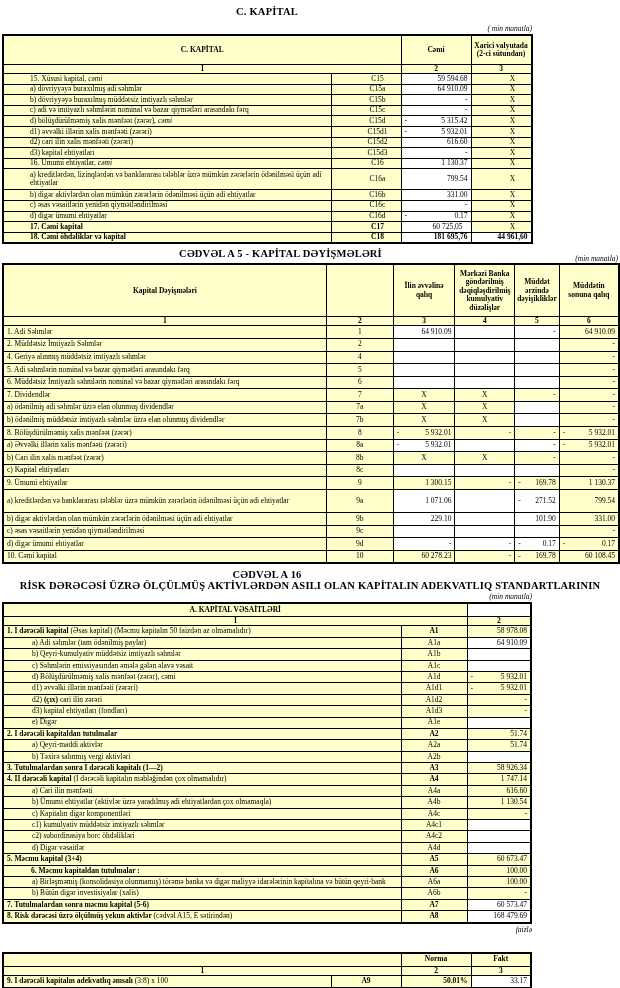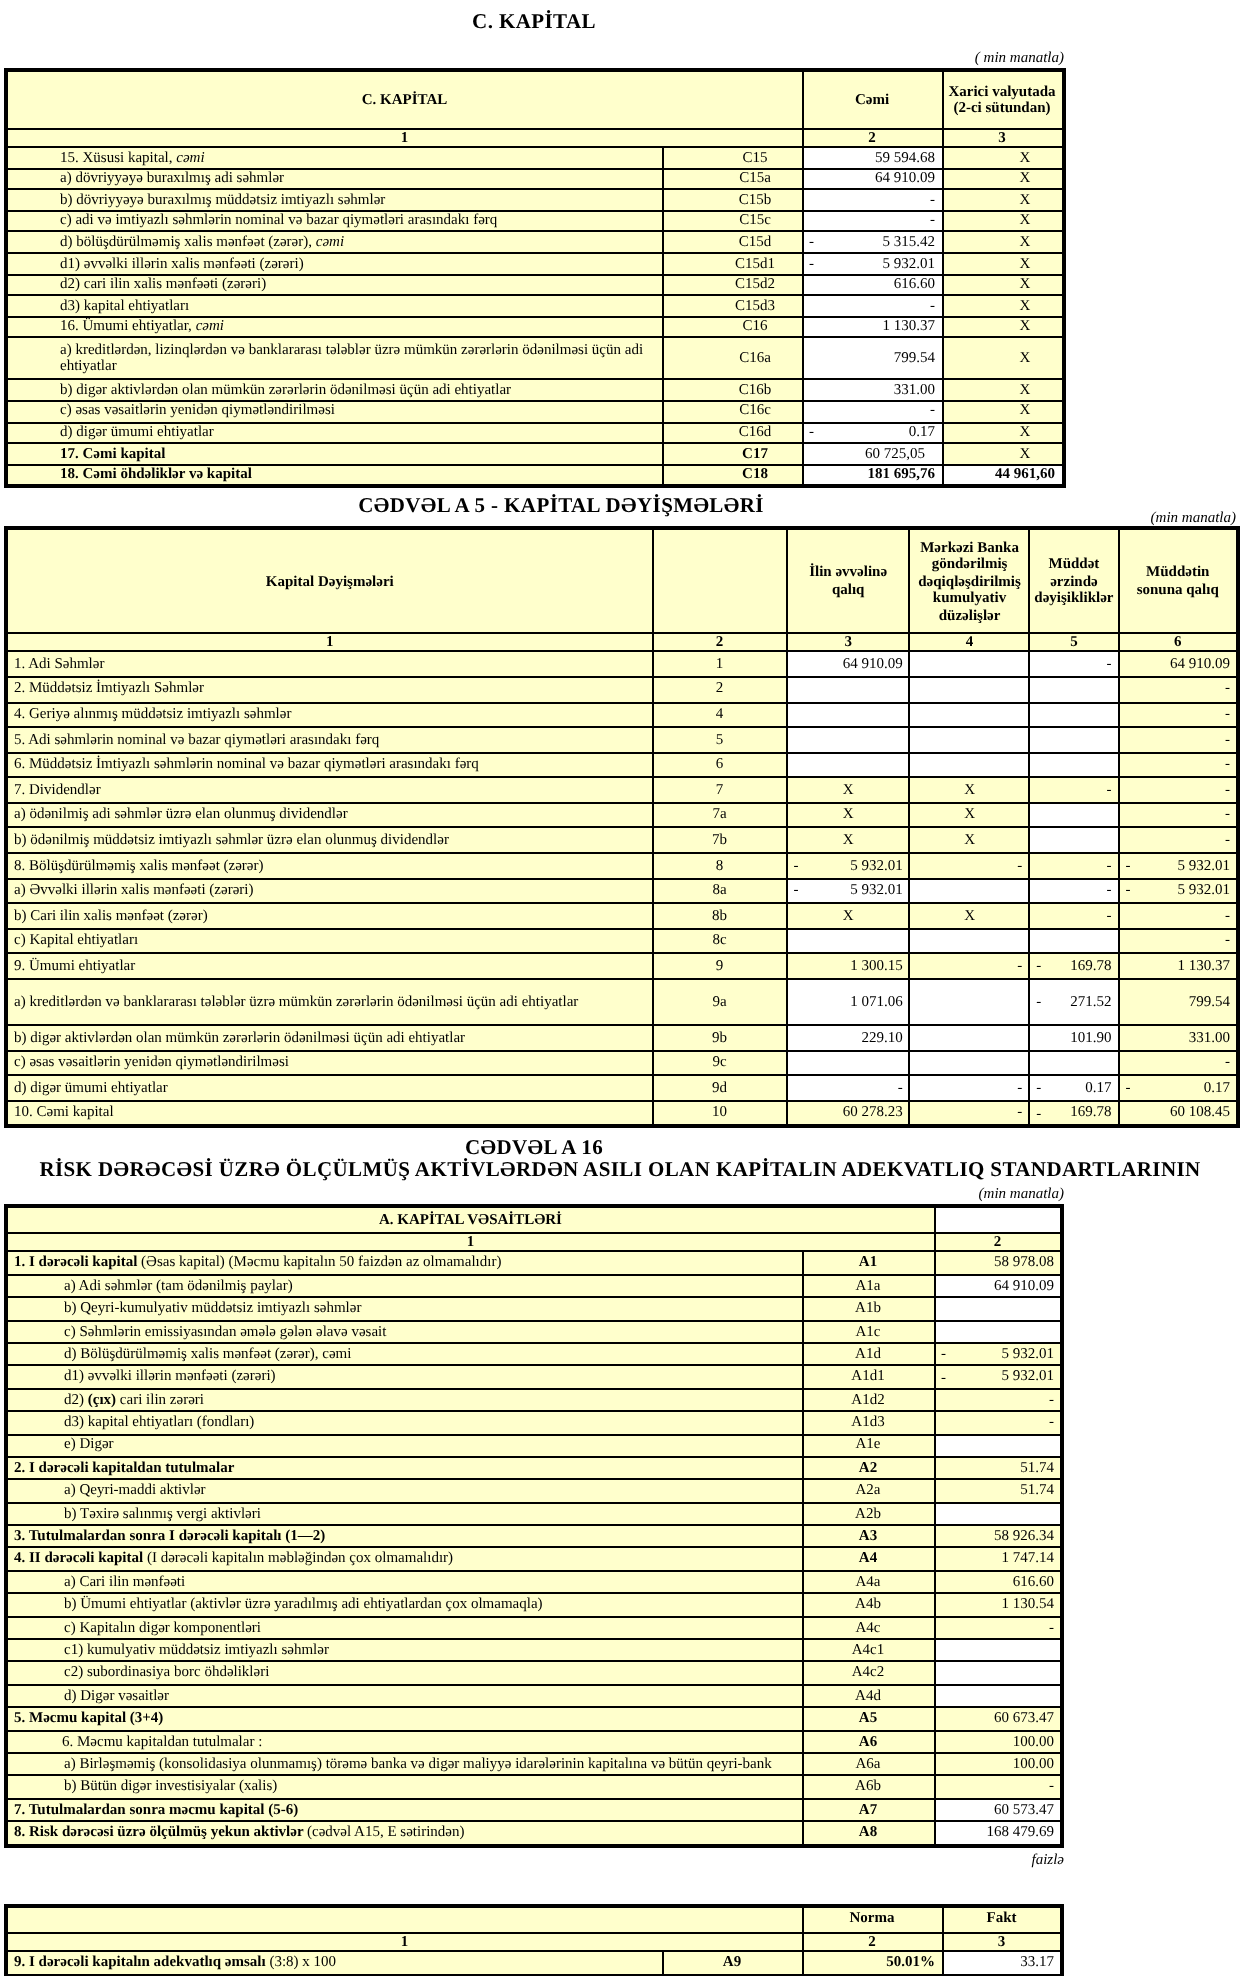--- a/index.html
+++ b/index.html
@@ -473,21 +473,21 @@
           <td class="lbl ind1">d) Digər vəsaitlər</td>
           <td class="code">A4d</td>
           <td class="val bw"></td>
         </tr>
         <tr>
           <td class="lbl"><span style="font-weight: bold;">5. Məcmu kapital (3+4)</span></td>
           <td class="code bold">A5</td>
           <td class="val by">60 673.47</td>
         </tr>
         <tr>
-          <td class="lbl"><span style="font-weight: normal; padding-left: 24px;">6. Məcmu kapitaldan tutulmalar :</span></td>
+          <td class="lbl"><span style="font-weight: bold; padding-left: 24px;">6. Məcmu kapitaldan tutulmalar :</span></td>
           <td class="code bold">A6</td>
           <td class="val by">100.00</td>
         </tr>
         <tr>
           <td class="lbl ind1">a)   Birləşməmiş (konsolidasiya olunmamış) törəmə banka və digər maliyyə idarələrinin kapitalına və bütün qeyri-bank</td>
           <td class="code">A6a</td>
           <td class="val by">100.00</td>
         </tr>
         <tr>
           <td class="lbl ind1">b)   Bütün digər investisiyalar (xalis)</td>

